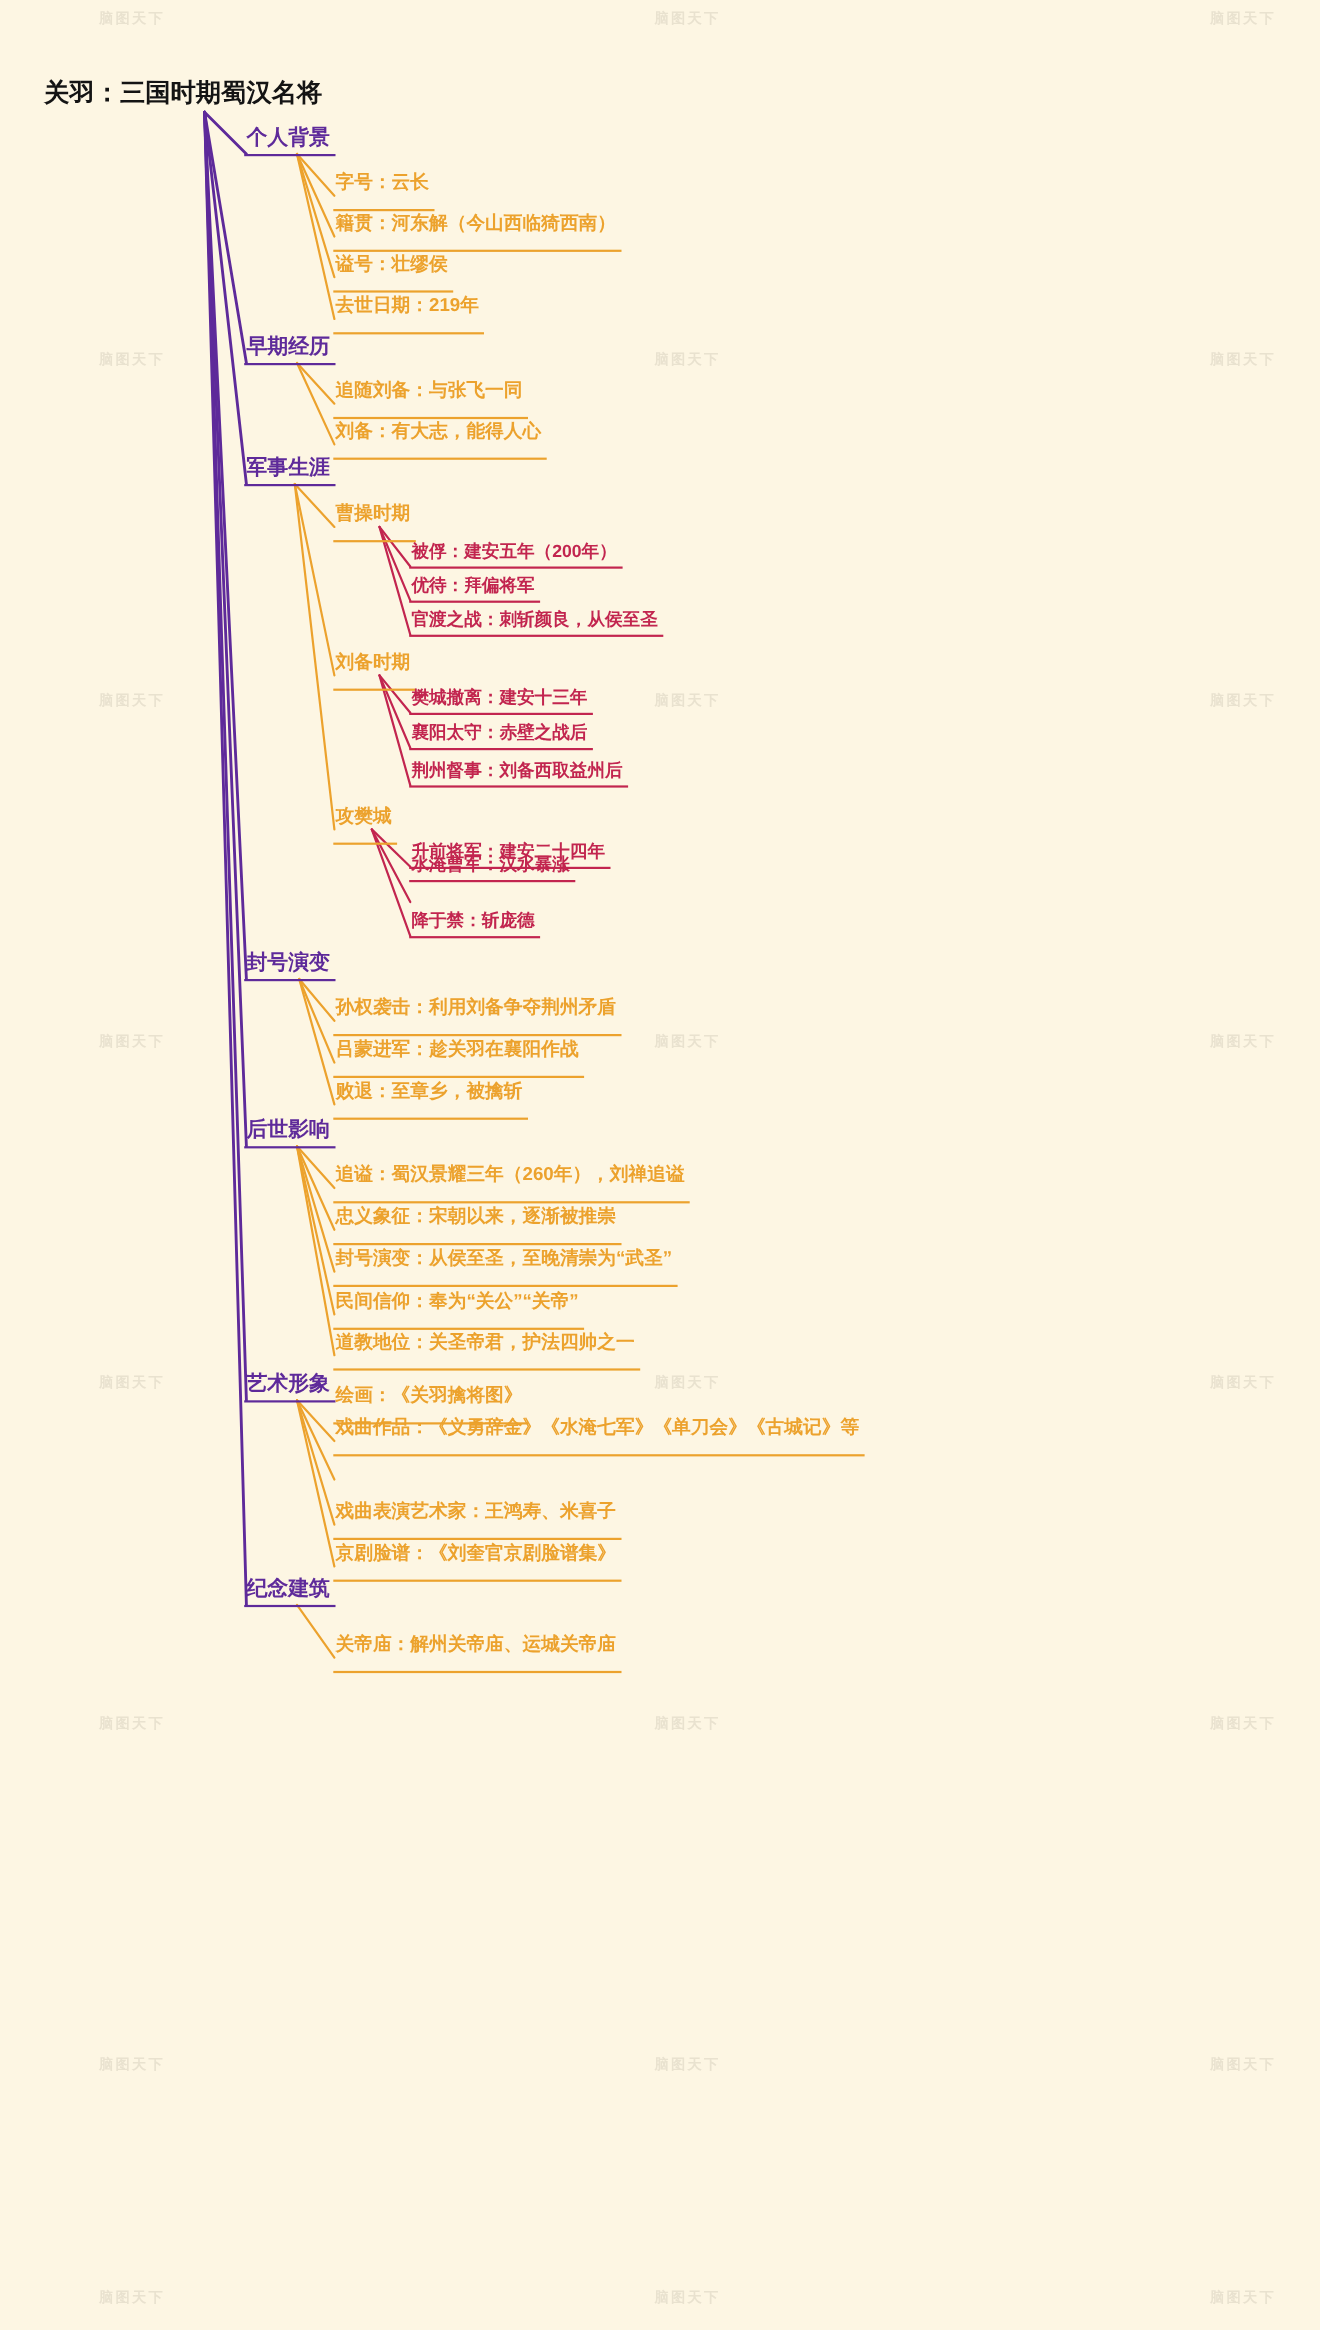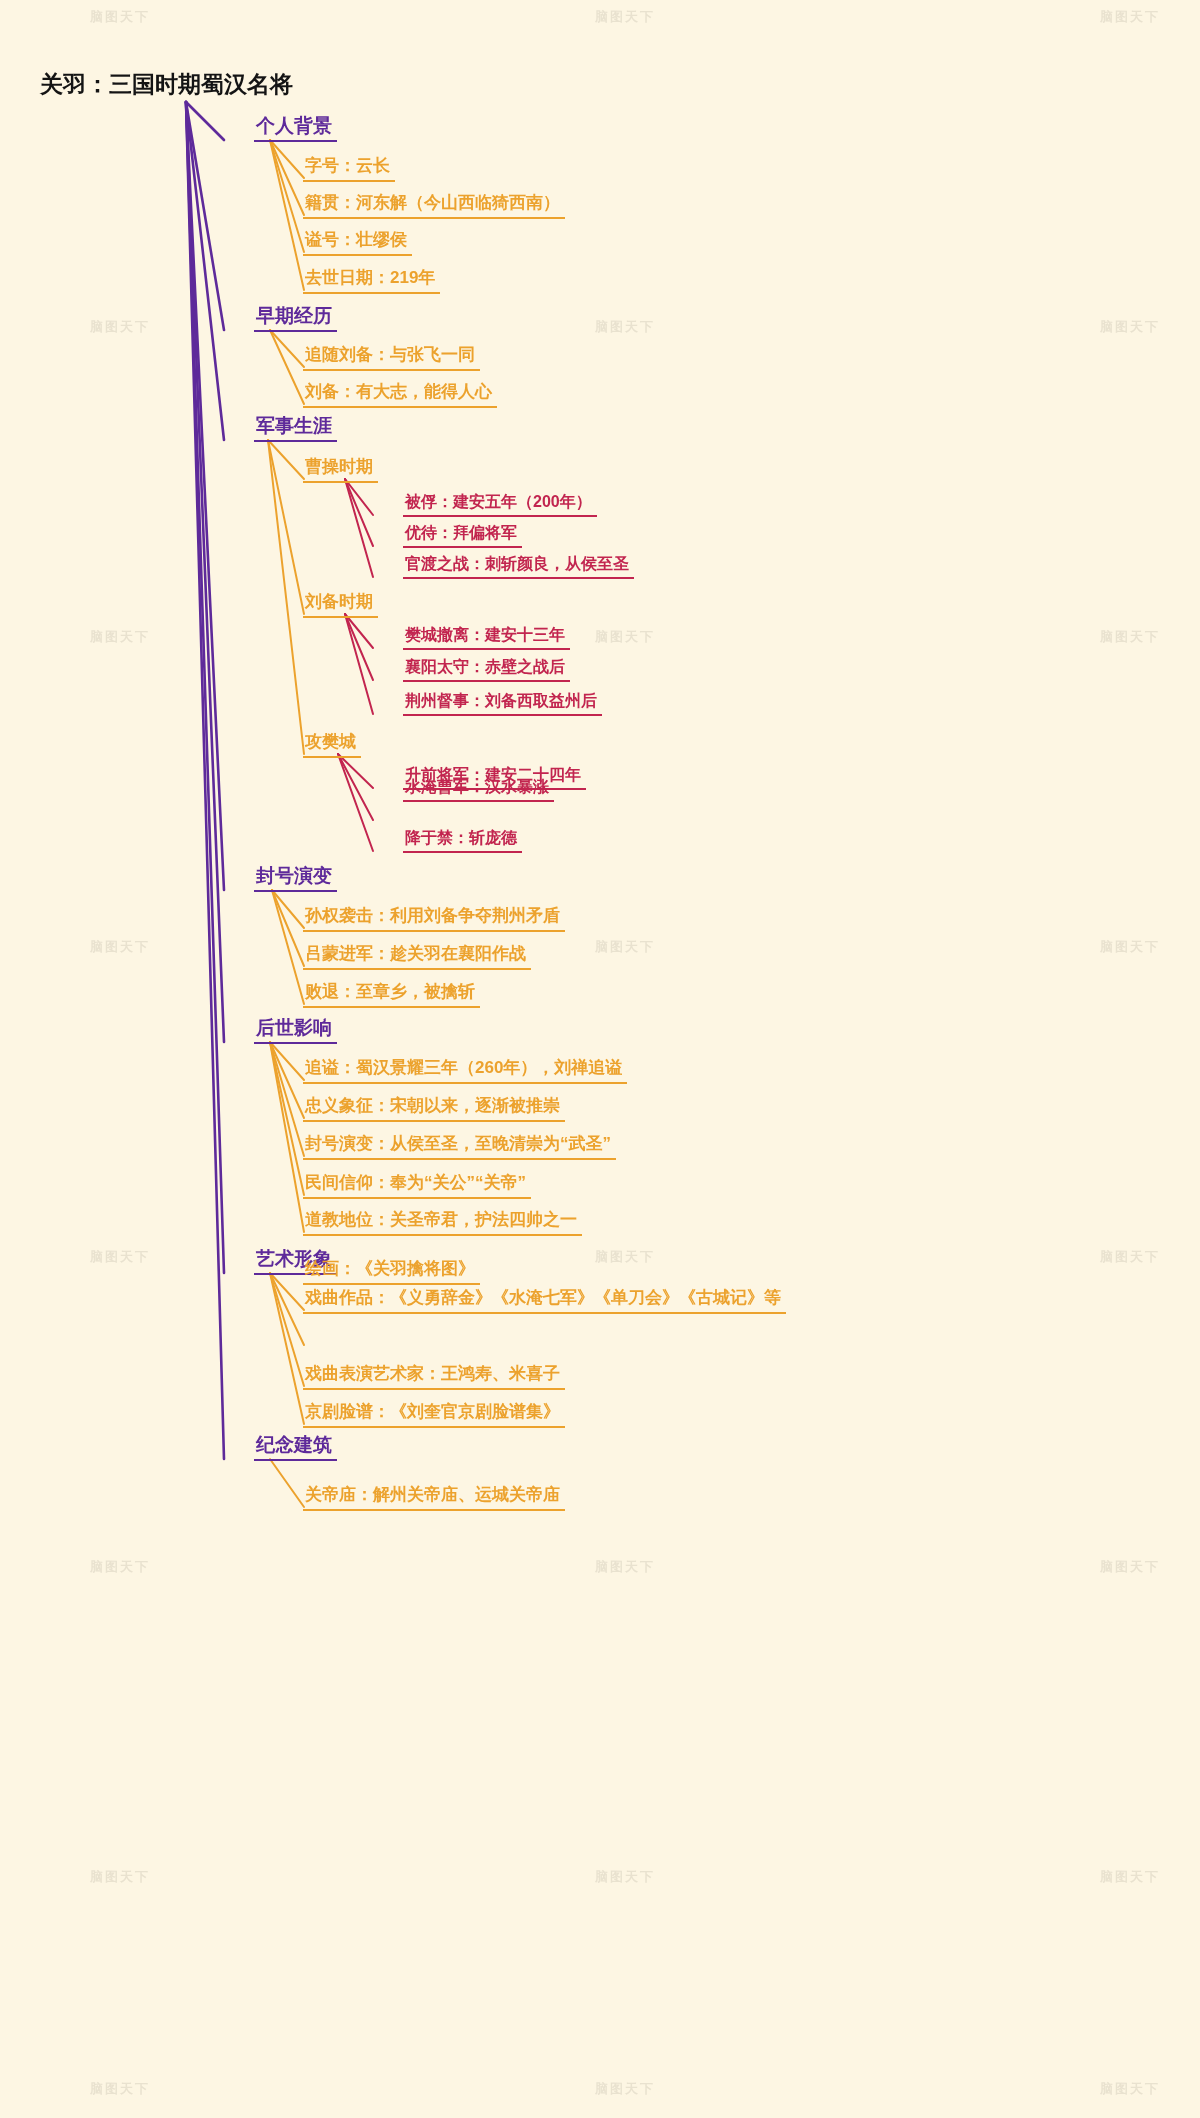--- a/index.html
+++ b/index.html
@@ -13,23 +13,23 @@
   #edges line.e1{stroke:var(--level1);stroke-width:2.6;}
   #edges line.e2{stroke:var(--level2);stroke-width:2;}
   #edges line.e3{stroke:var(--level3);stroke-width:2;}
   .root{
     position:absolute;font-size:23px;font-weight:700;color:var(--root_color,#111);
     line-height:1.1;white-space:nowrap;cursor:default;
   }
   .node{
     position:absolute;font-weight:700;line-height:1;white-space:nowrap;cursor:pointer;
   }
-  .l1{font-size:19px;color:var(--level1);border-bottom:2px solid var(--level1);padding:0 5px 5px 2px;margin-left:32px;}
-  .l2{font-size:17px;color:var(--level2);border-bottom:2px solid var(--level2);padding:0 5px 6px 2px;}
-  .l3{font-size:16px;color:var(--level3);border-bottom:2px solid var(--level3);padding:0 5px 5px 2px;margin-left:31px;}
+  .l1{font-size:19px;color:var(--level1);border-bottom:2px solid var(--level1);padding:0 5px 5px 2px;}
+  .l2{font-size:17px;color:var(--level2);border-bottom:2px solid var(--level2);padding:0 5px 16px 2px;}
+  .l3{font-size:16px;color:var(--level3);border-bottom:2px solid var(--level3);padding:0 5px 5px 2px;}
   .watermark{
     position:absolute;font-size:13px;font-weight:700;letter-spacing:2px;
     color:var(--watermark_color);opacity:.55;pointer-events:none;white-space:nowrap;
   }
 </style>
 </head>
 <body>
 
 <div>
 

